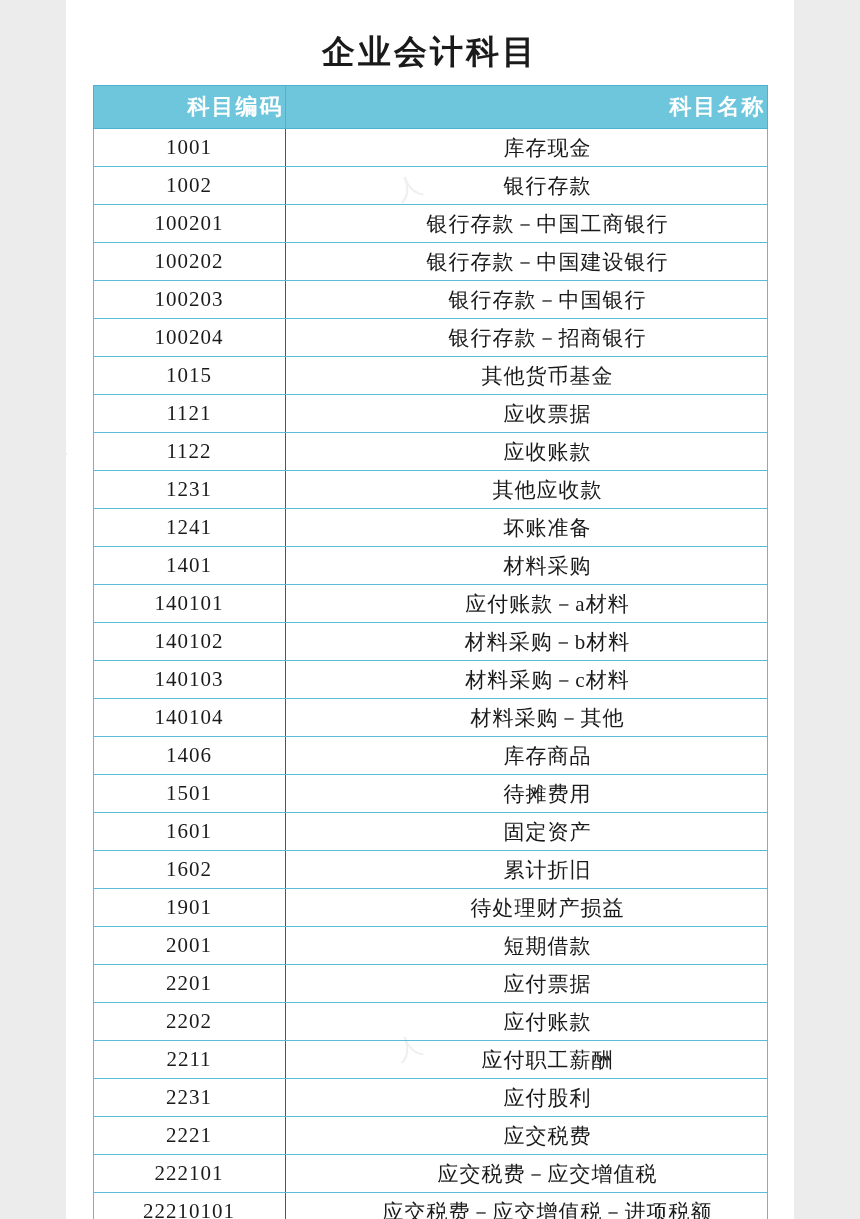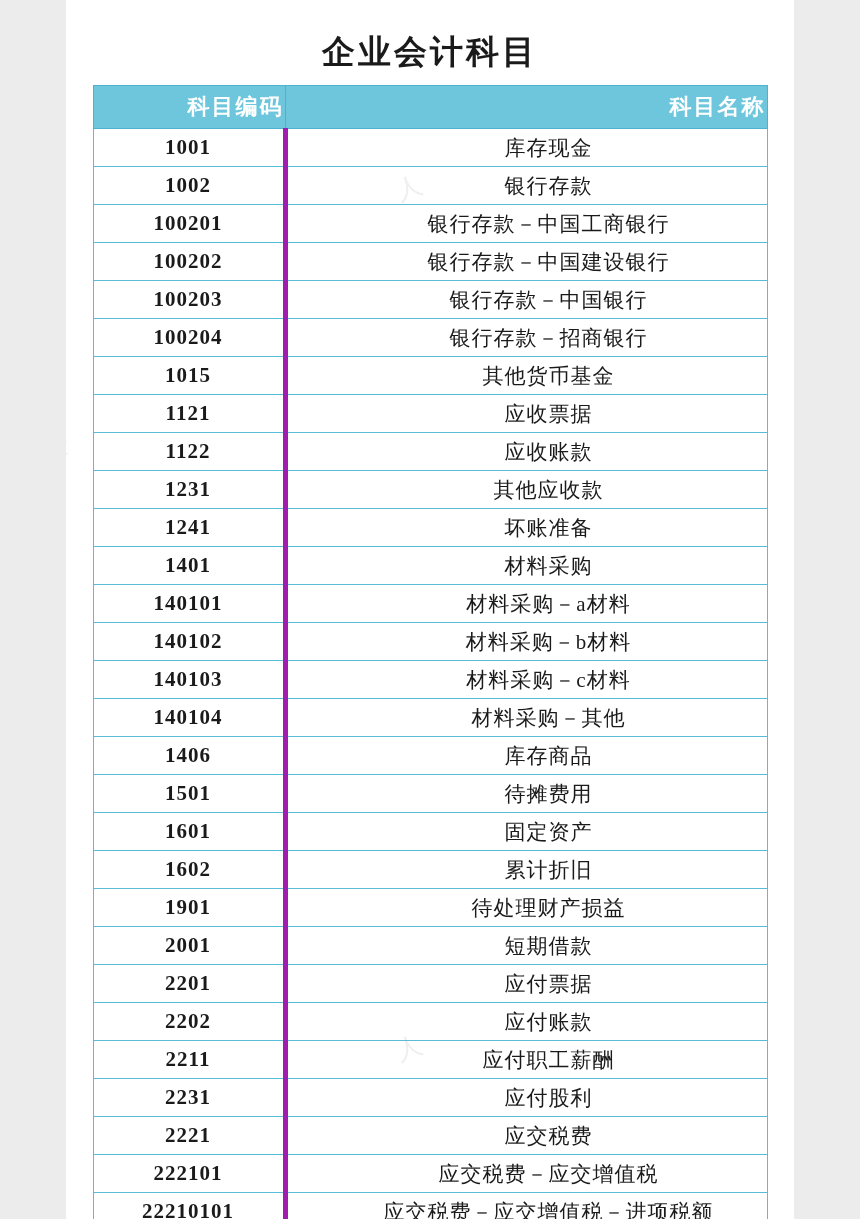--- a/index.html
+++ b/index.html
@@ -54,24 +54,24 @@
   tbody td {
     height: 35px;
     border-top: 1px solid #5bbcd6;
     border-bottom: 1px solid #5bbcd6;
     font-size: 21px;
     color: #1a1a1a;
     font-family: "Liberation Serif", "DejaVu Serif", serif;
   }
   tbody td.code {
     text-align: center;
-    font-weight: bold;
+    font-weight: normal;
     letter-spacing: 1px;
     border-left: 1px solid #5bbcd6;
-    border-right: 5px solid #a21caf;
+    border-right: 1px solid #a21caf;
   }
   tbody td.name {
     text-align: center;
     padding-left: 44px;
     border-right: 1px solid #5bbcd6;
     letter-spacing: 1px;
   }
   
   .wm {
     position: absolute;
@@ -155,21 +155,21 @@
         <tr>
           <td class="code">1241</td>
           <td class="name">坏账准备</td>
         </tr>
         <tr>
           <td class="code">1401</td>
           <td class="name">材料采购</td>
         </tr>
         <tr>
           <td class="code">140101</td>
-          <td class="name">材料采购－a材料</td>
+          <td class="name">应付账款－a材料</td>
         </tr>
         <tr>
           <td class="code">140102</td>
           <td class="name">材料采购－b材料</td>
         </tr>
         <tr>
           <td class="code">140103</td>
           <td class="name">材料采购－c材料</td>
         </tr>
         <tr>

